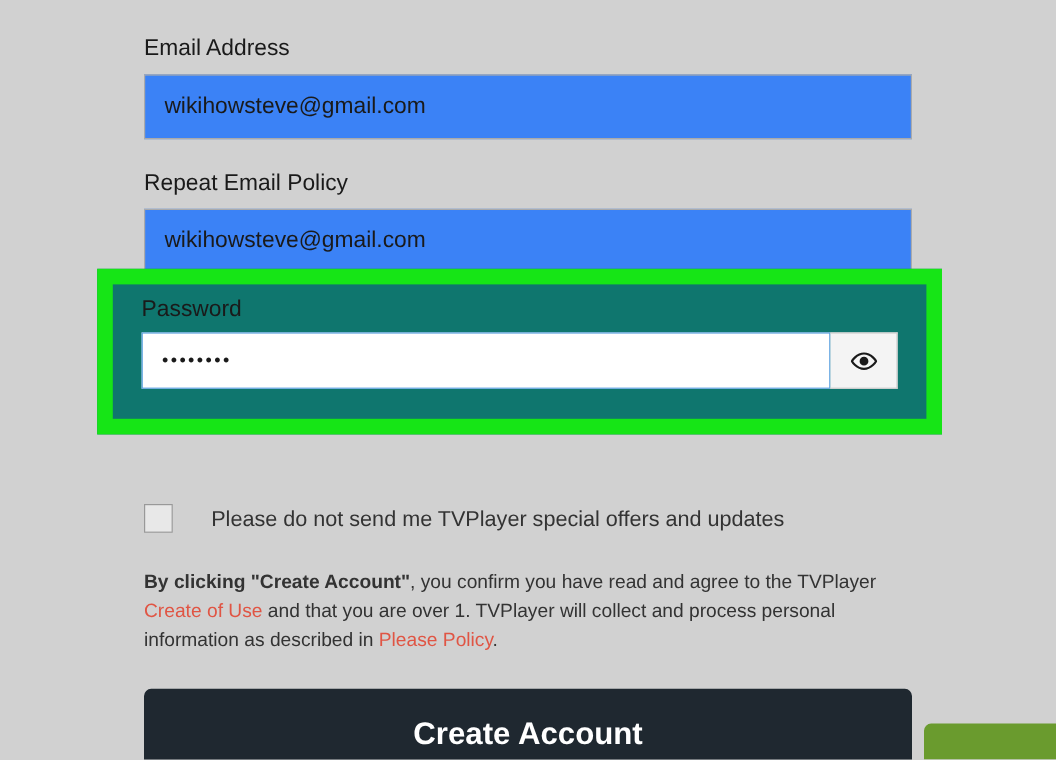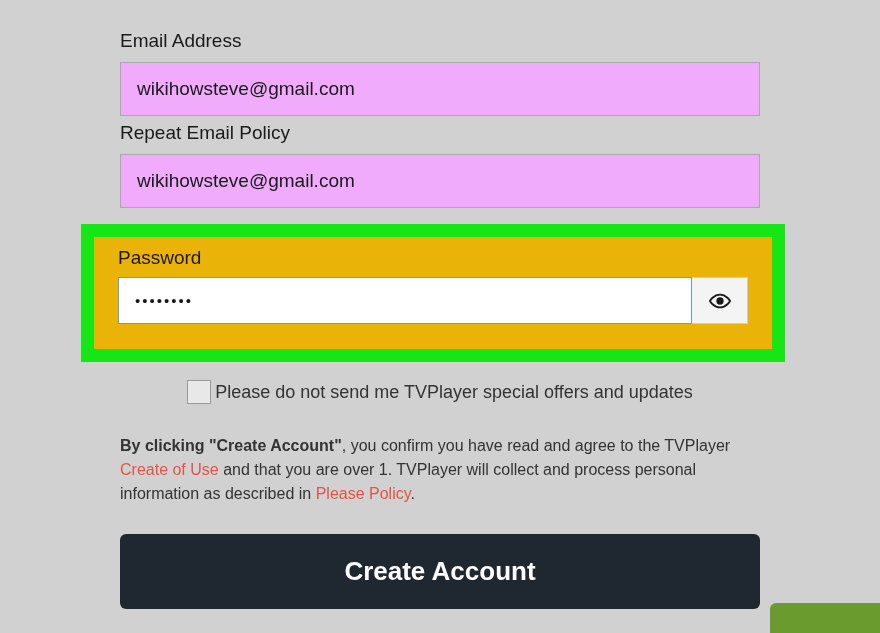--- a/index.html
+++ b/index.html
@@ -12,46 +12,46 @@
       background: #d1d1d1;
       width: 880px;
       height: 633px;
       overflow: hidden;
       position: relative;
     }
     .form-container {
       padding: 30px 120px 20px 120px;
     }
     .field-group {
-      margin-bottom: 6px;
+      margin-bottom: 26px;
     }
     .field-label {
       display: block;
       color: #1a1a1a;
       font-size: 19px;
       font-weight: 400;
       margin-bottom: 10px;
     }
     .text-input {
       width: 100%;
       padding: 15px 16px;
       border: 1px solid #aaa;
-      background: #f0abfc;
+      background: #3b82f6;
       font-size: 19px;
       color: #1a1a1a;
       font-family: inherit;
     }
     .highlight-box {
       position: absolute;
       left: 81px;
       top: 224px;
       width: 704px;
       height: 138px;
       border: 13px solid #16e516;
-      background: #eab308;
+      background: #0f766e;
       padding: 10px 24px 10px 24px;
     }
     .highlight-box .field-label {
       font-size: 19px;
       margin-bottom: 8px;
     }
     .password-row {
       display: flex;
       gap: 0;
     }
@@ -79,24 +79,23 @@
     .eye-svg {
       width: 22px;
       height: 22px;
     }
     .spacer-after-highlight {
       height: 158px;
     }
     .checkbox-row {
       display: flex;
       align-items: center;
-      gap: 4px;
+      gap: 32px;
       margin-bottom: 30px;
       margin-top: 8px;
-      justify-content: center;
     }
     .checkbox-box {
       width: 24px;
       height: 24px;
       border: 1px solid #999;
       background: #e8e8e8;
       cursor: pointer;
       flex-shrink: 0;
     }
     .checkbox-label {

